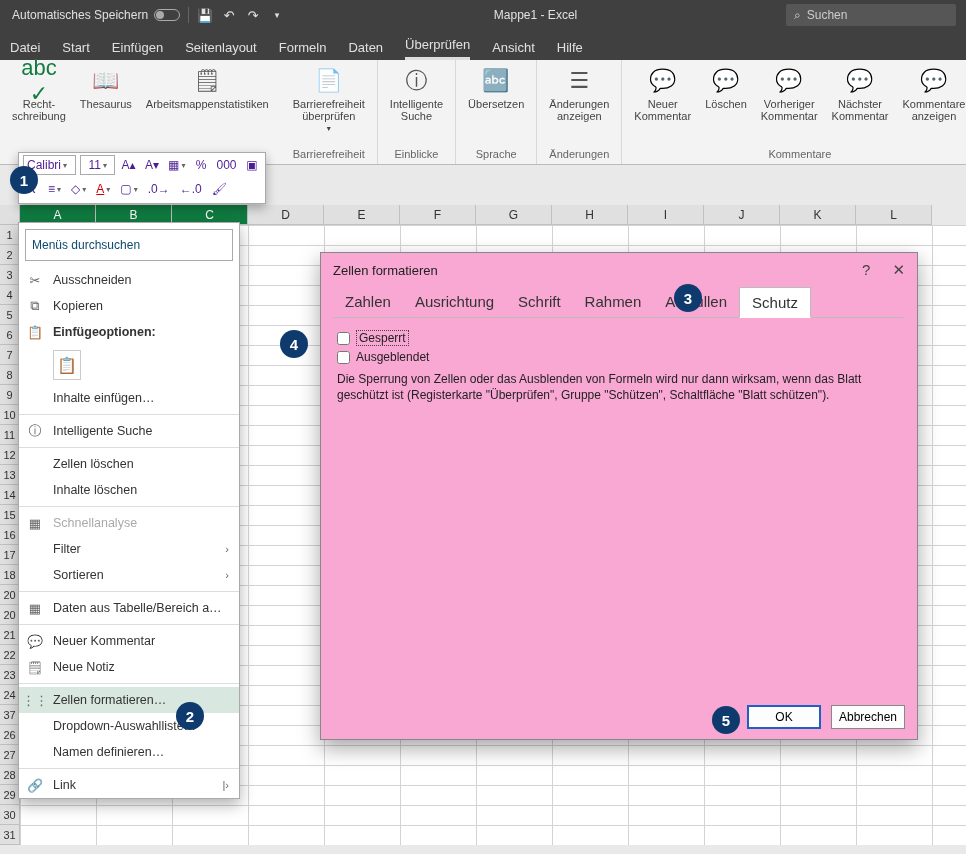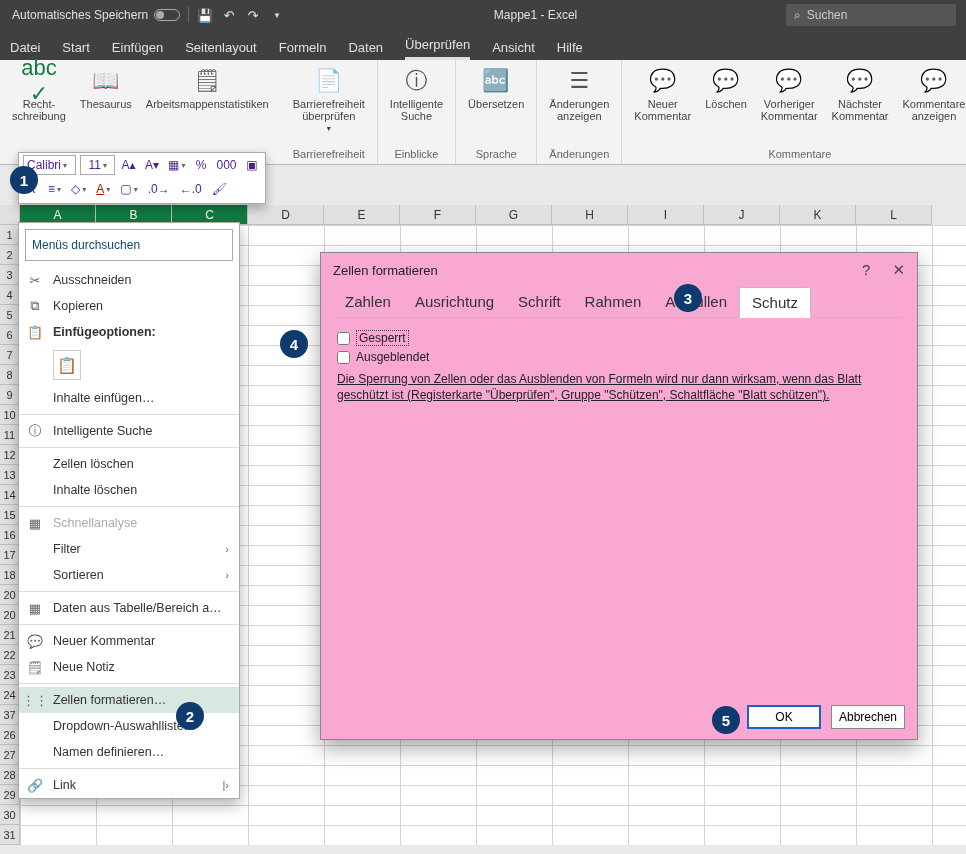--- a/index.html
+++ b/index.html
@@ -66,21 +66,21 @@
   
   .dialog { position: absolute; left: 296px; top: 252px; width: 598px; height: 488px; background: #f9a8d4; border: 1px solid #888; box-shadow: 0 8px 20px rgba(0,0,0,.35); display: flex; flex-direction: column; margin-left: 24px; }
   .dlg-title { height: 34px; display: flex; align-items: center; padding: 0 12px; font-size: 13px; color: #222; }
   .dlg-title .ctrls { margin-left: auto; display: flex; gap: 22px; font-size: 15px; color: #444; }
   .dlg-tabs { display: flex; margin: 0 12px; border-bottom: 1px solid #bbb; font-size: 15px; }
   .dlg-tab { padding: 6px 12px; color: #333; }
   .dlg-tab.active { border: 1px solid #bbb; border-bottom: 1px solid #fff; margin-bottom: -1px; background: #fff; }
   .dlg-body { flex: 1; padding: 10px 16px; font-size: 12px; color: #222; }
   .chkrow { display: flex; align-items: center; gap: 6px; padding: 2px 0; }
   .chkrow input { width: 13px; height: 13px; }
-  .dlg-body p { margin-top: 6px; line-height: 1.3; text-decoration: underline; }
+  .dlg-body p { margin-top: 6px; line-height: 1.3; }
   .dlg-btns { display: flex; gap: 10px; justify-content: flex-end; padding: 10px 12px; }
   .dlg-btns button { width: 74px; height: 24px; font-size: 12px; background: #fdfdfd; border: 1px solid #888; }
   .dlg-btns button.primary { border: 2px solid #2060c0; }
 
   
   .badge { position: absolute; width: 28px; height: 28px; border-radius: 50%; background: #0f3a6e; color: #fff; font-weight: 600; font-size: 15px; display: flex; align-items: center; justify-content: center; z-index: 50; }
 </style>
 </head>
 <body>
 

